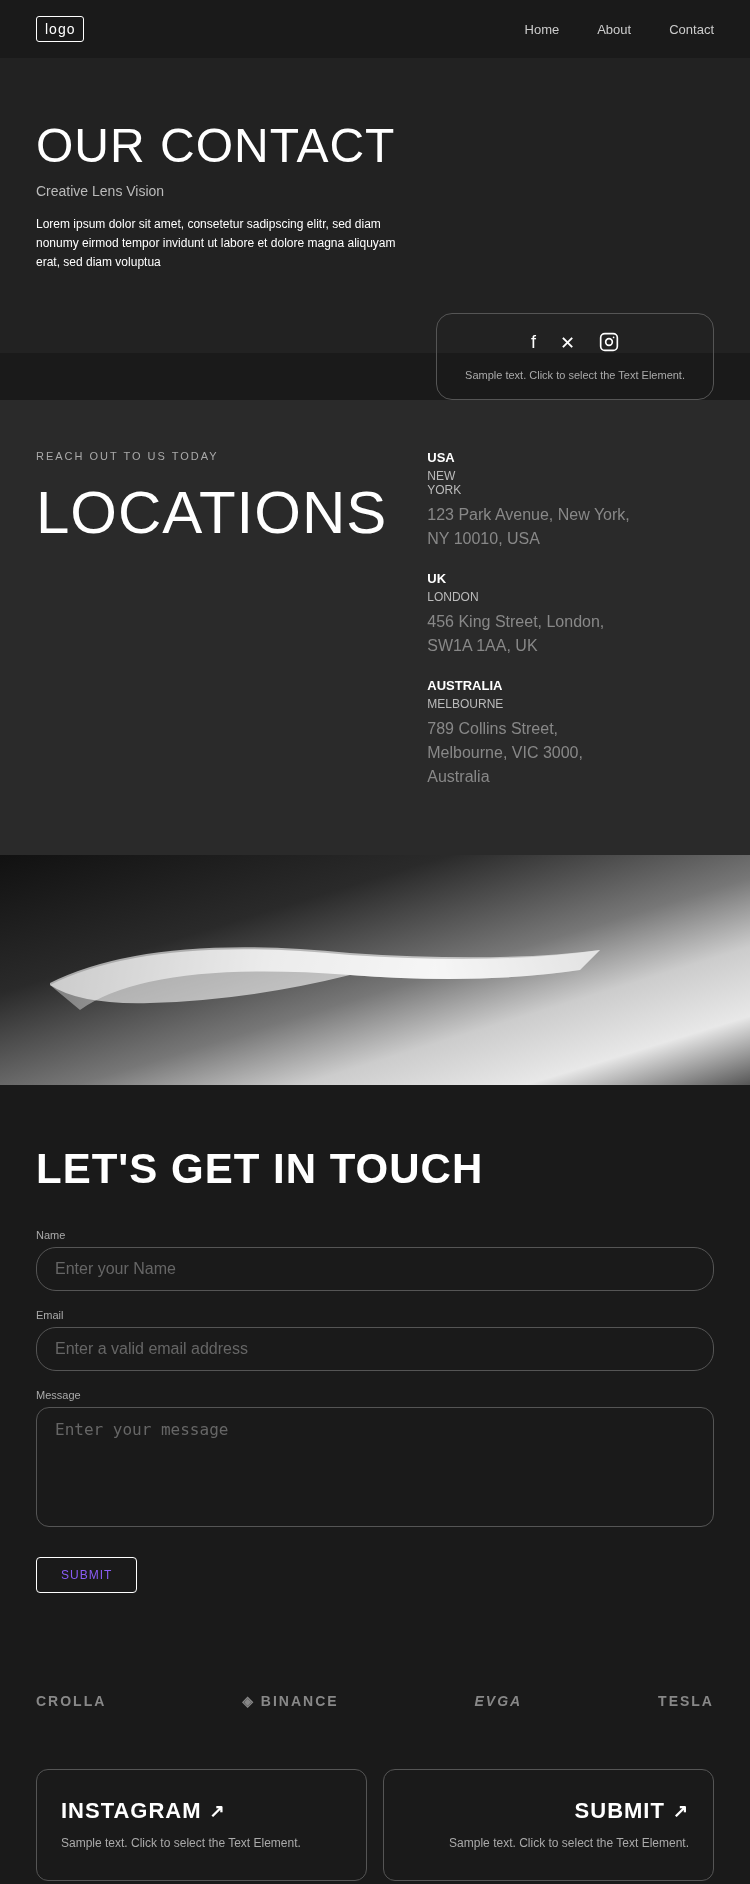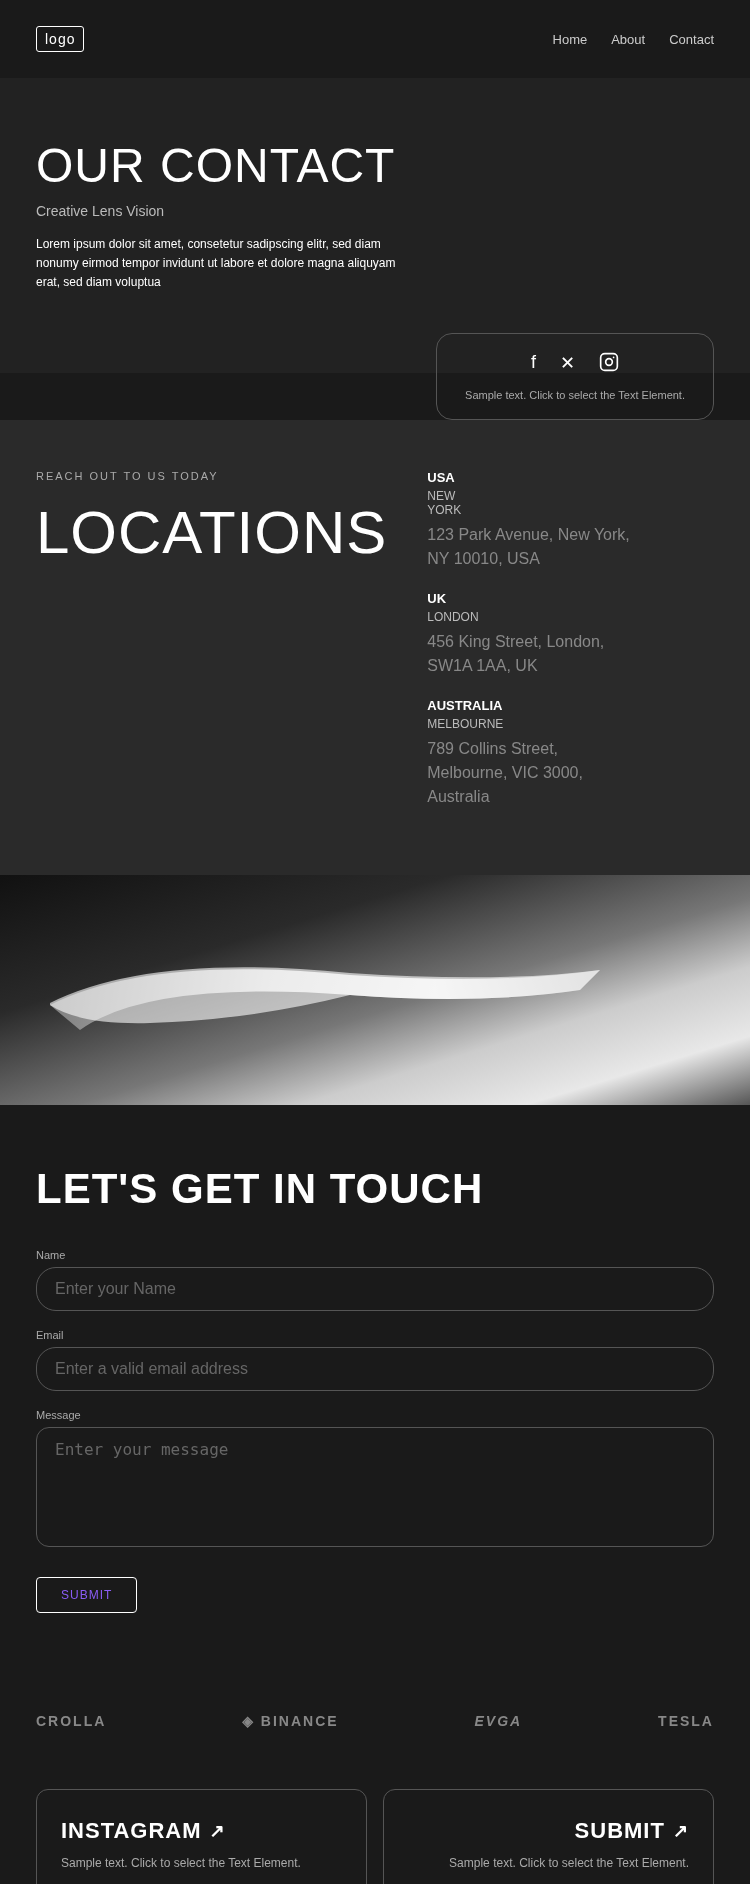--- a/index.html
+++ b/index.html
@@ -10,33 +10,33 @@
       width: 750px;
       margin: 0 auto;
     }
 
     
     .header {
       background: #1a1a1a;
       display: flex;
       align-items: center;
       justify-content: space-between;
-      padding: 26px 36px;
+      padding: 16px 36px;
     }
     .logo-text {
       font-size: 14px;
       color: #fff;
       letter-spacing: 1px;
       border: 1px solid #fff;
       padding: 4px 8px;
       border-radius: 3px;
     }
     .nav {
       display: flex;
-      gap: 24px;
+      gap: 38px;
     }
     .nav a {
       color: #ccc;
       text-decoration: none;
       font-size: 13px;
     }
 
     
     .hero-section {
       background: #222;

